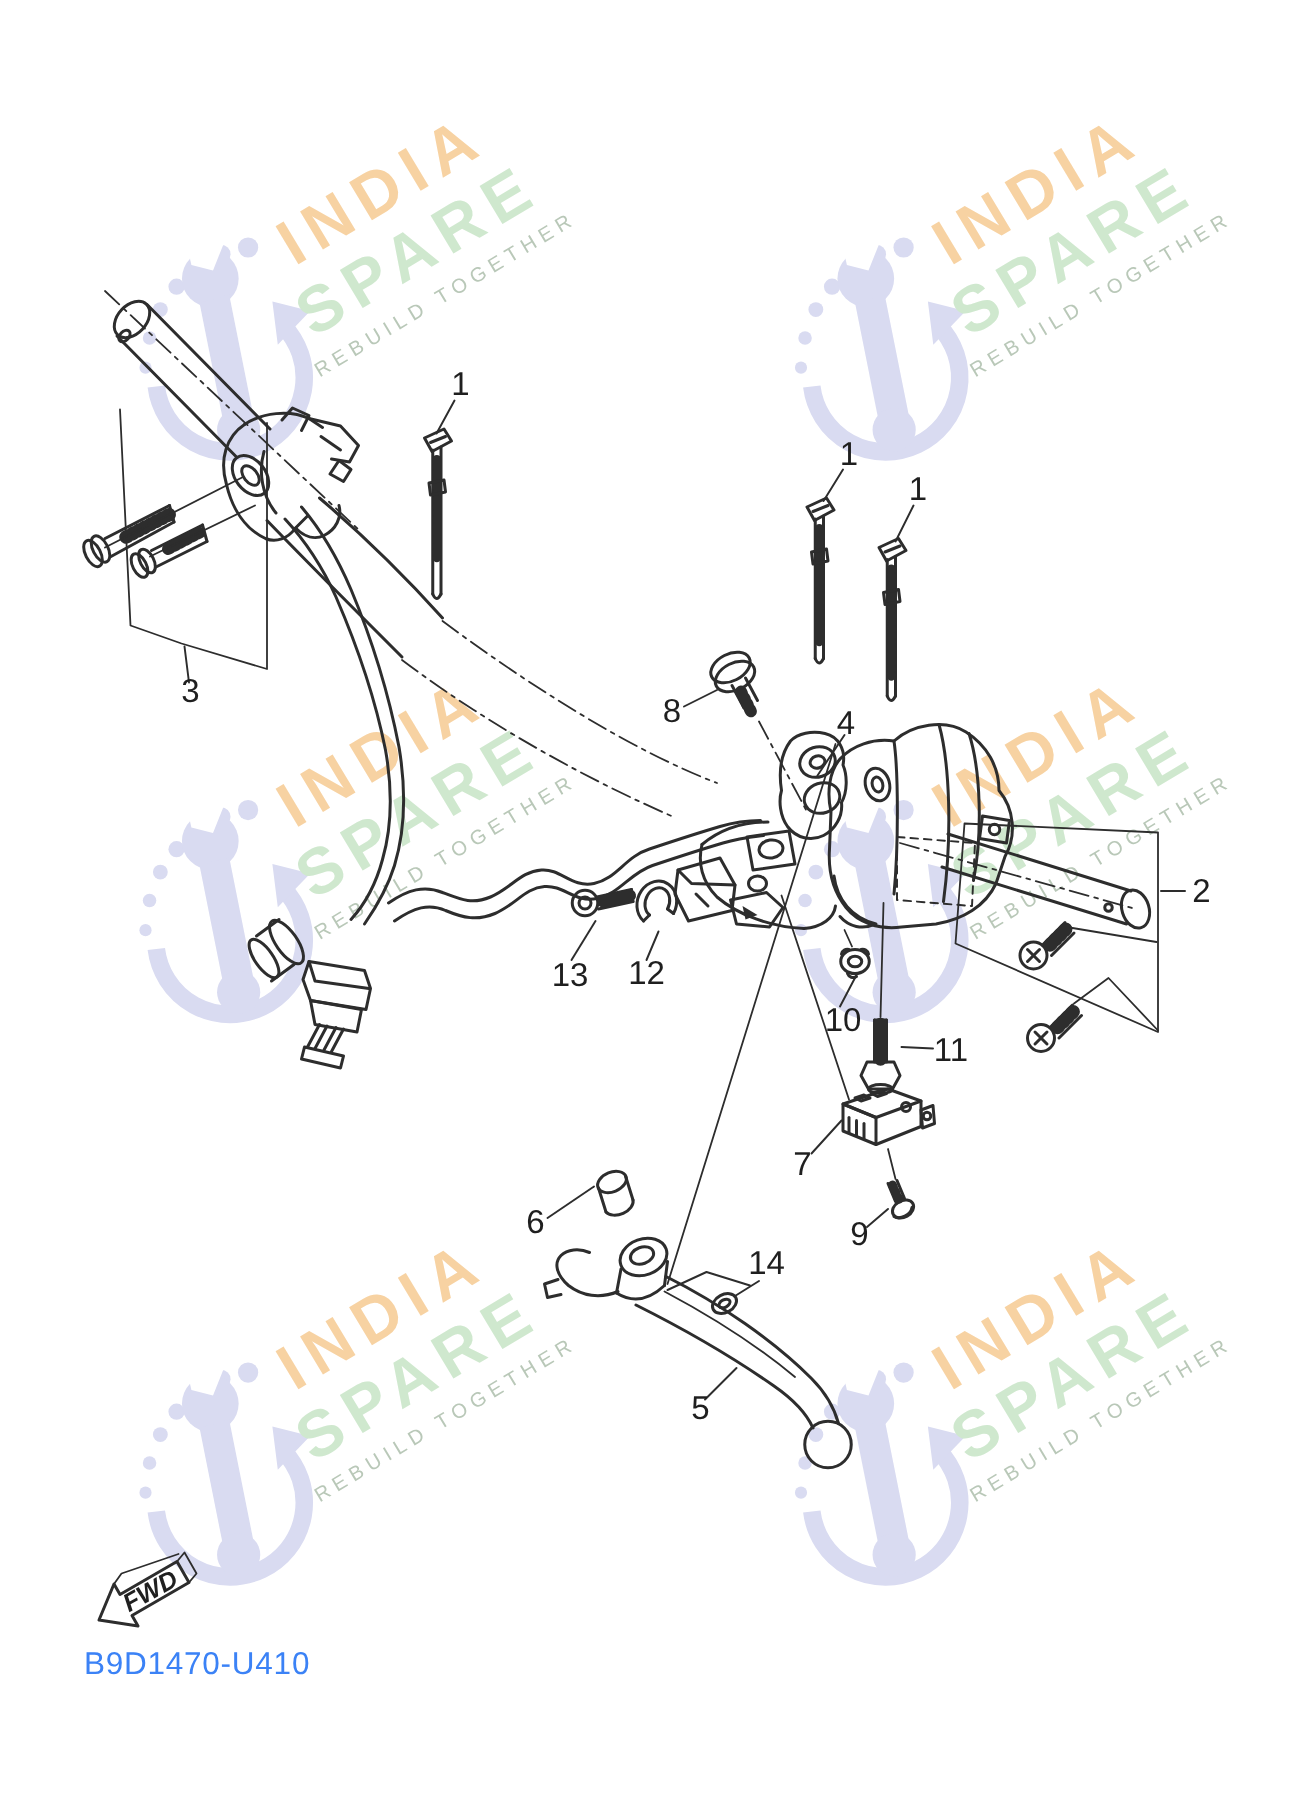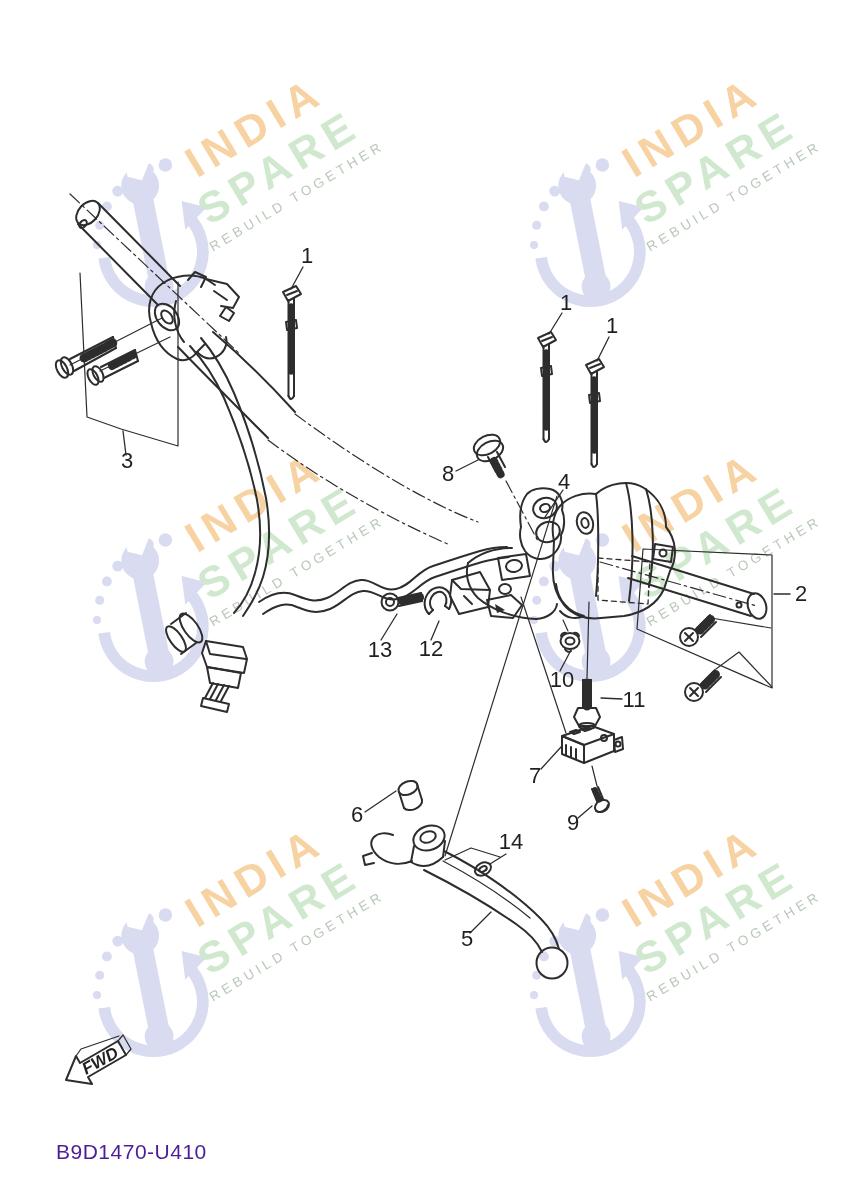--- a/index.html
+++ b/index.html
@@ -22,22 +22,22 @@
   .art path,.art line,.art ellipse,.art circle,.art polyline{
       stroke:#2d2d2d;fill:none;stroke-width:2;stroke-linecap:round;stroke-linejoin:round;}
   .art .thin{stroke-width:1.2}
   .art .lead{stroke-width:1.3}
   .art .dd{stroke-width:1.2;stroke-dasharray:13 4 2.5 4}
   .art .dsh{stroke-width:1.3;stroke-dasharray:5 4}
   .art .thr{stroke-dasharray:1.6 2.8}
   .art .fill{fill:#2d2d2d;stroke:none}
   .art text{fill:#1f1f1f;stroke:none;font:22px "Liberation Sans",sans-serif;}
   .art text.fwd{font:italic bold 17px "Liberation Sans",sans-serif;}
-  .code{position:absolute;left:56px;top:1140px;z-index:3;font:21px "Liberation Sans",sans-serif;
-        color:#4c1d95;letter-spacing:.5px;}
+  .code{position:absolute;left:56px;top:1098px;z-index:3;font:21px "Liberation Sans",sans-serif;
+        color:#3b82f6;letter-spacing:.5px;}
 </style>
 </head>
 <body>
 
 <div class="canvas">
 
   <div class="wm wm-1">
     <svg class="wm-icon" width="135" height="178" viewBox="0 0 150 190">
       <g fill="#d9dbf1">
         <circle cx="10" cy="104" r="4.5"></circle>

